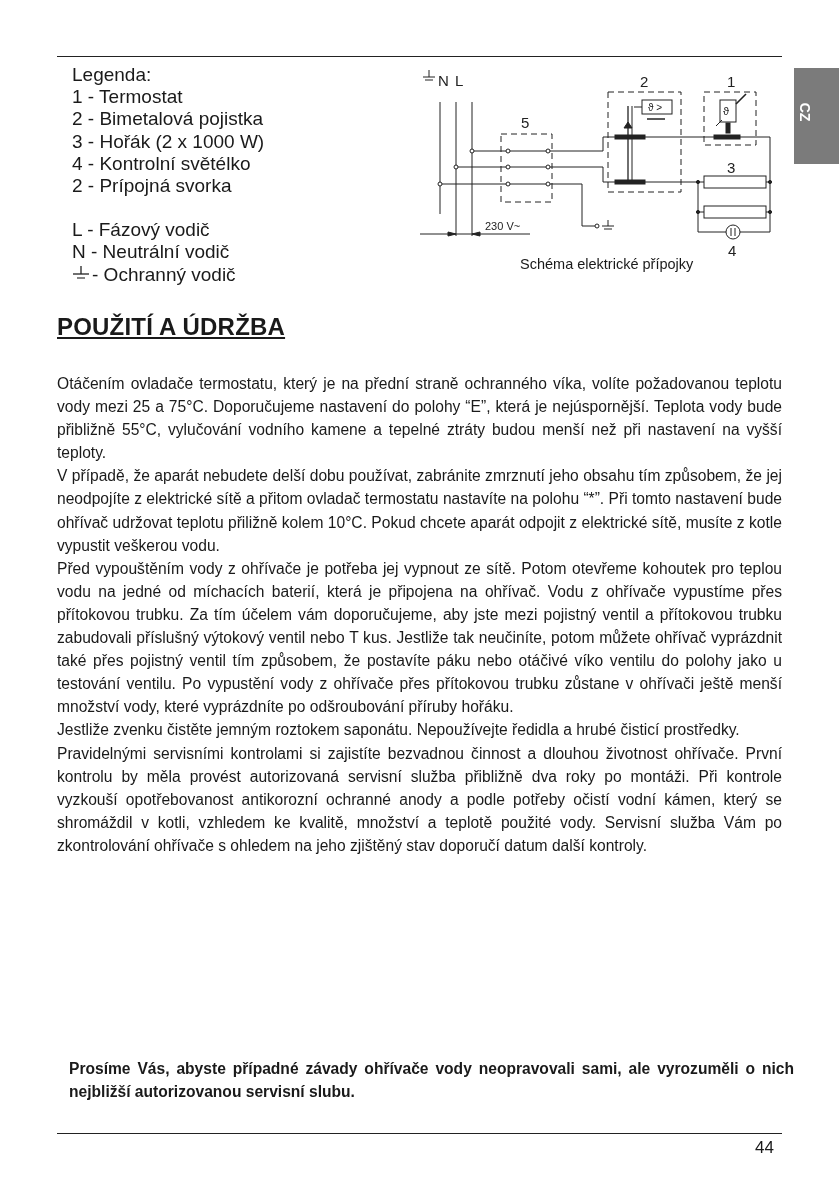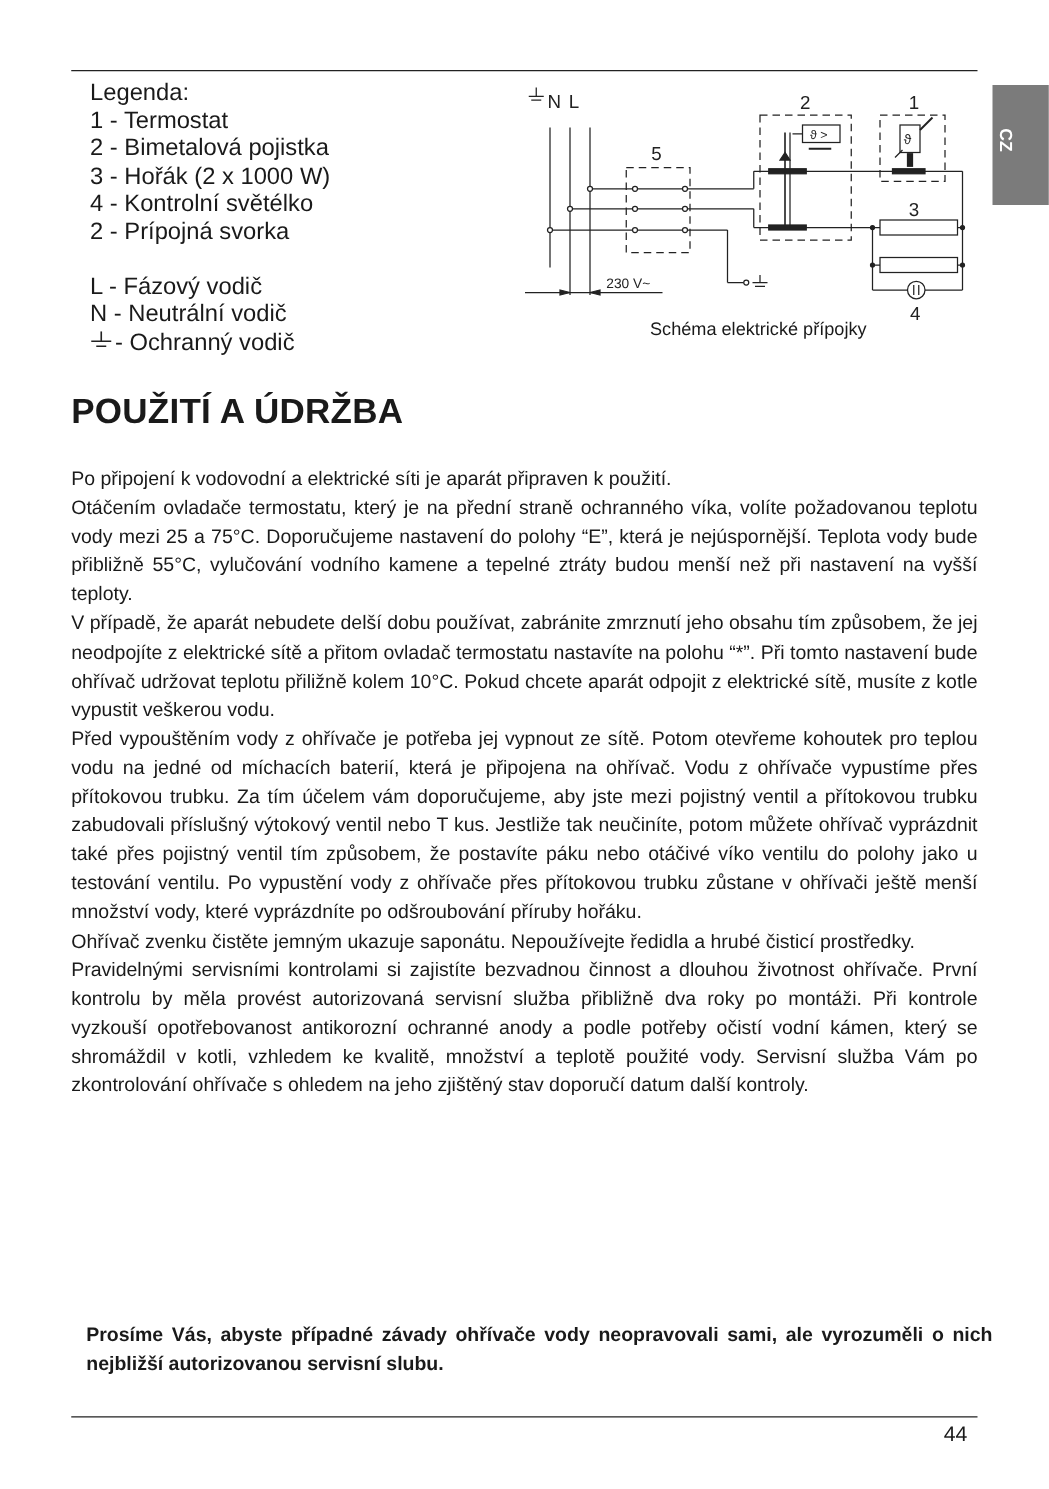--- a/index.html
+++ b/index.html
@@ -11,21 +11,21 @@
   .lang-tab { position: absolute; left: 794px; top: 68px; width: 45px; height: 96px; background: #7b7b7b; }
   .lang-tab span { position: absolute; left: -4px; top: 36px; width: 30px; text-align: center;
                    transform: rotate(90deg); transform-origin: center; color: #fff; font-weight: bold; font-size: 14px;
                    letter-spacing: 0px; }
   .legend { position: absolute; left: 72px; top: 64px; font-size: 19px; line-height: 22.2px; }
   .legend div { white-space: nowrap; }
   .legend .gap { height: 22px; }
   .legend .ground-sym { display: inline-block; width: 18px; height: 14px; position: relative; vertical-align: -1px; margin-right: 2px; }
   .diagram { position: absolute; left: 420px; top: 66px; }
   .diagram-caption { position: absolute; left: 520px; top: 256px; font-size: 14.5px; white-space: nowrap; }
-  .heading { position: absolute; left: 57px; top: 313px; font-size: 28px; font-weight: bold; letter-spacing: 0.2px; white-space: nowrap; }
+  .heading { position: absolute; left: 57px; top: 313px; font-size: 24px; font-weight: bold; letter-spacing: 0.2px; white-space: nowrap; text-decoration: underline; }
   .body-text { position: absolute; left: 57px; top: 372px; width: 725px; font-size: 15.6px; line-height: 23.1px; }
   .body-text p { margin: 0; text-align: justify; text-align-last: left; }
   .notice { position: absolute; left: 57px; top: 1045px; width: 725px; font-size: 15.6px; line-height: 23.1px;
             font-weight: bold; text-align: justify; text-align-last: left; margin: 12px; }
   .page-number { position: absolute; left: 755px; top: 1138px; font-size: 17px; }
 </style>
 </head>
 <body>
 
 <div class="rule top"></div>
@@ -146,24 +146,23 @@
     <line x1="315" y1="162" x2="315" y2="170"></line>
     <text x="308" y="190" font-size="15" fill="#222" stroke="none">4</text>
   </svg>
 </div>
 
 <div class="diagram-caption">Schéma elektrické přípojky</div>
 
 <h2 class="heading" style="margin:0;">POUŽITÍ A ÚDRŽBA</h2>
 
 <div class="body-text">
-  <p>Po připojení k vodovodní a elektrické síti je aparát připraven k použití.</p>
   <p>Otáčením ovladače termostatu, který je na přední straně ochranného víka, volíte požadovanou teplotu vody mezi 25 a 75°C. Doporučujeme nastavení do polohy “E”, která je nejúspornější. Teplota vody bude přibližně 55°C, vylučování vodního kamene a tepelné ztráty budou menší než při nastavení na vyšší teploty.</p>
   <p>V případě, že aparát nebudete delší dobu používat, zabránite zmrznutí jeho obsahu tím způsobem, že jej neodpojíte z elektrické sítě a přitom ovladač termostatu nastavíte na polohu “*”. Při tomto nastavení bude ohřívač udržovat teplotu přiližně kolem 10°C. Pokud chcete aparát odpojit z elektrické sítě, musíte z kotle vypustit veškerou vodu.</p>
   <p>Před vypouštěním vody z ohřívače je potřeba jej vypnout ze sítě. Potom otevřeme kohoutek pro teplou vodu na jedné od míchacích baterií, která je připojena na ohřívač. Vodu z ohřívače vypustíme přes přítokovou trubku. Za tím účelem vám doporučujeme, aby jste mezi pojistný ventil a přítokovou trubku zabudovali příslušný výtokový ventil nebo T kus. Jestliže tak neučiníte, potom můžete ohřívač vyprázdnit také přes pojistný ventil tím způsobem, že postavíte páku nebo otáčivé víko ventilu do polohy jako u testování ventilu. Po vypustění vody z ohřívače přes přítokovou trubku zůstane v ohřívači ještě menší množství vody, které vyprázdníte po odšroubování příruby hořáku.</p>
-  <p>Ohřívač zvenku čistěte jemným ukazuje saponátu. Nepoužívejte ředidla a hrubé čisticí prostředky.</p>
+  <p>Jestliže zvenku čistěte jemným roztokem saponátu. Nepoužívejte ředidla a hrubé čisticí prostředky.</p>
   <p>Pravidelnými servisními kontrolami si zajistíte bezvadnou činnost a dlouhou životnost ohřívače. První kontrolu by měla provést autorizovaná servisní služba přibližně dva roky po montáži. Při kontrole vyzkouší opotřebovanost antikorozní ochranné anody a podle potřeby očistí vodní kámen, který se shromáždil v kotli, vzhledem ke kvalitě, množství a teplotě použité vody. Servisní služba Vám po zkontrolování ohřívače s ohledem na jeho zjištěný stav doporučí datum další kontroly.</p>
 </div>
 
 <p class="notice">Prosíme Vás, abyste případné závady ohřívače vody neopravovali sami, ale vyrozuměli o nich nejbližší autorizovanou servisní slubu.</p>
 
 <div class="rule bottom"></div>
 <div class="page-number">44</div>
 
 </body></html>

